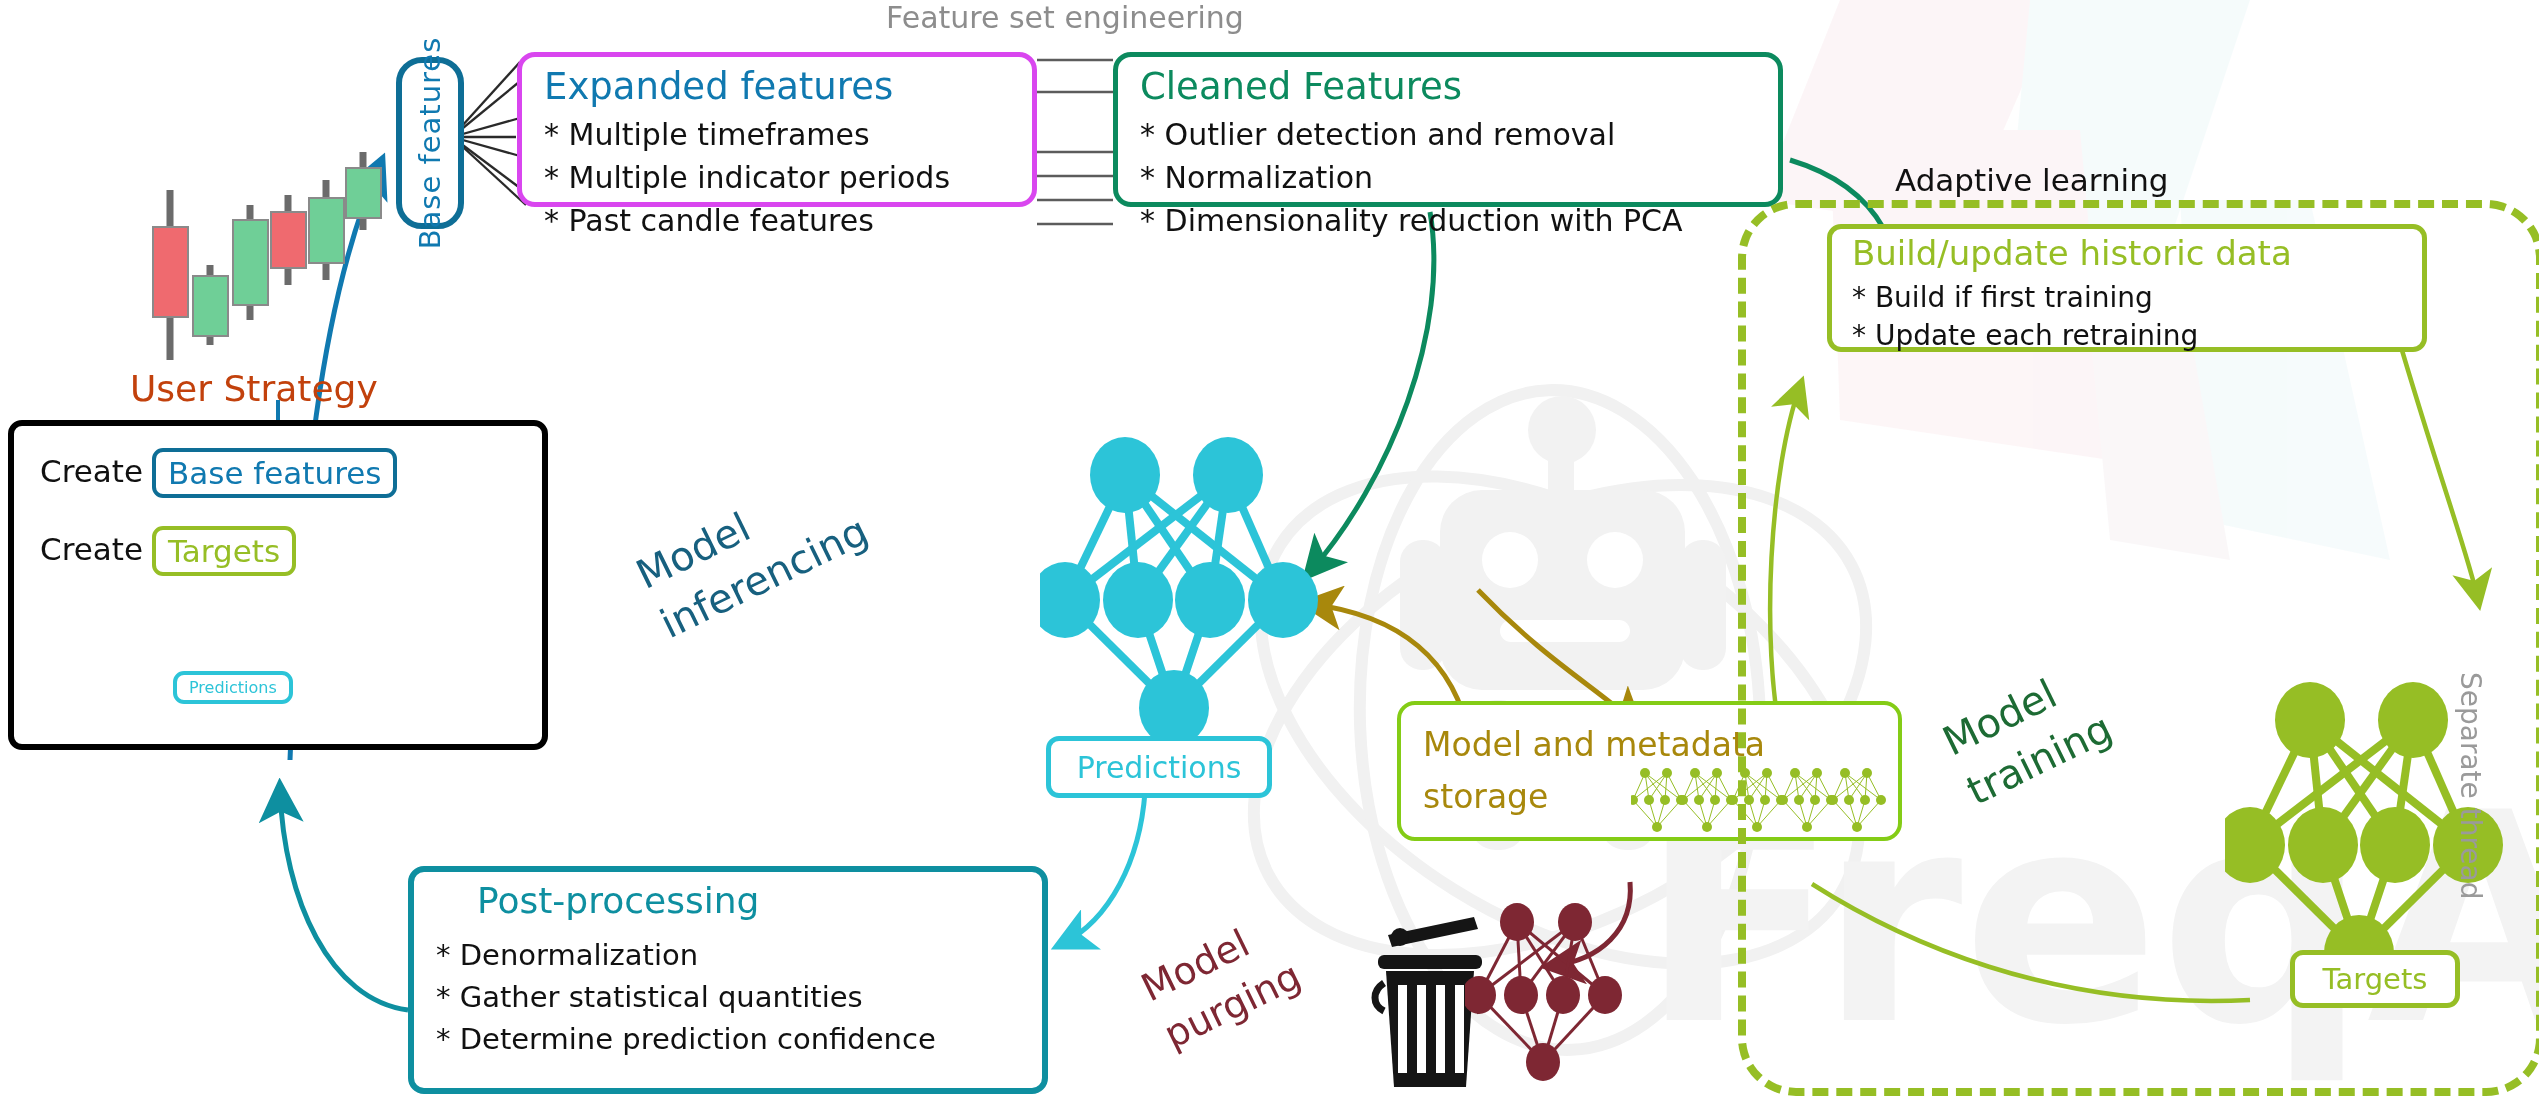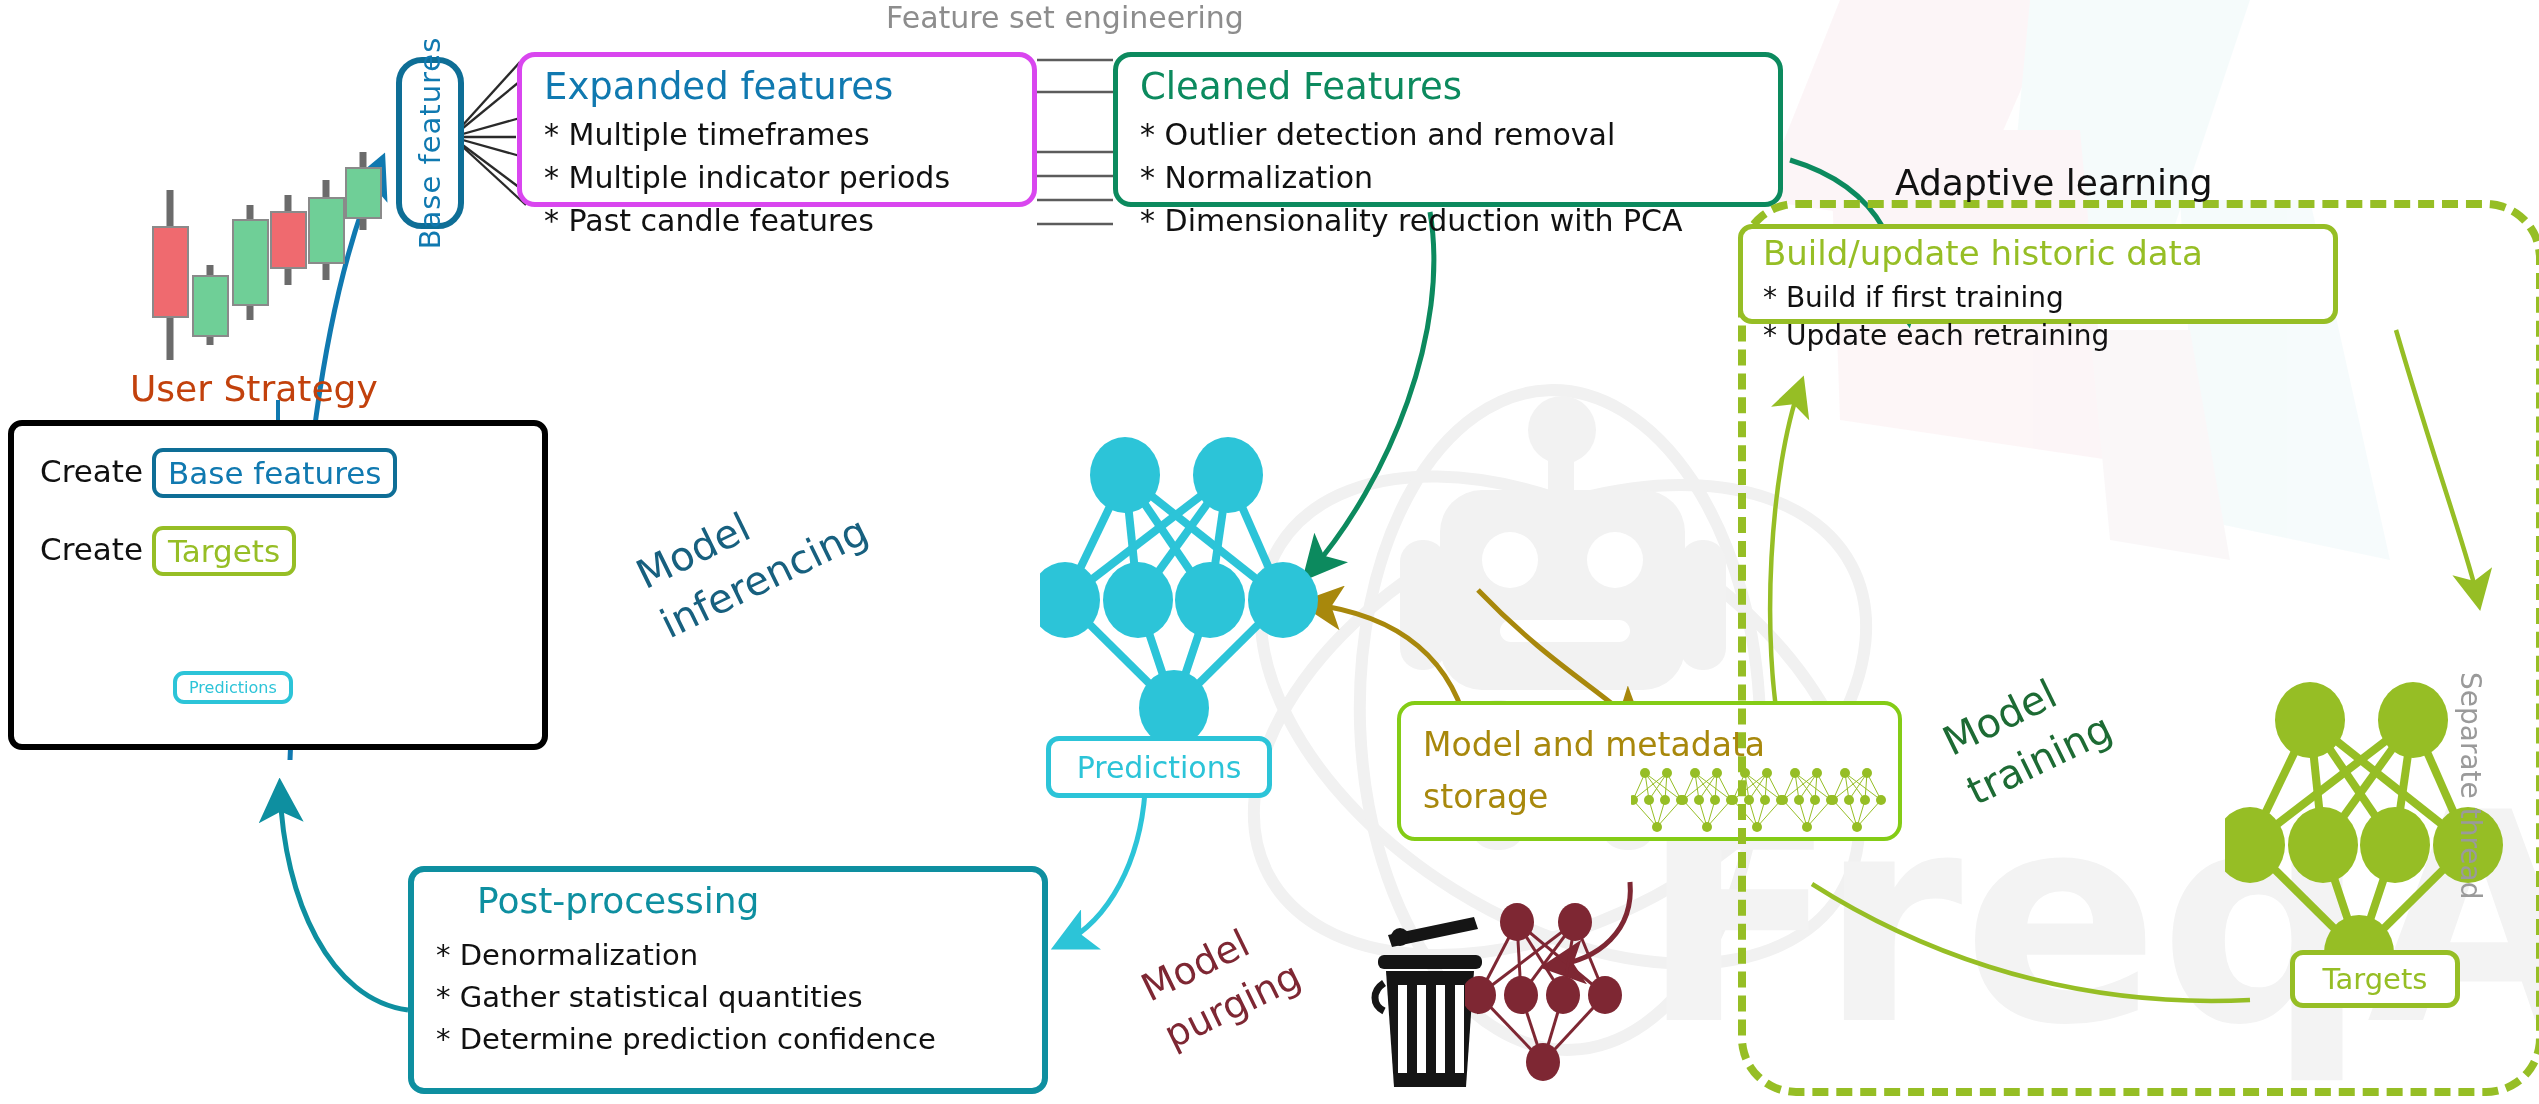--- a/index.html
+++ b/index.html
@@ -51,24 +51,24 @@
   #postproc .bullets{position:absolute;left:22px;top:62px;font-size:29px;line-height:42px;}
   .pred-center{position:absolute;left:1046px;top:736px;width:216px;height:52px;border:5px solid #2CC4D8;border-radius:13px;background:#fff;display:flex;align-items:center;justify-content:center;font-size:30px;color:#2CC4D8;}
 
   
   #storage{left:1397px;top:701px;width:505px;height:140px;border:4px solid #84cc16;border-radius:18px;padding-left:8px;}
   #storage .ttl{position:absolute;left:22px;top:14px;font-size:33px;color:#A8880C;line-height:52px;}
 
   
   #adaptive{position:absolute;left:1738px;top:200px;width:790px;height:880px;
     border:8px dashed #96BE25;border-radius:58px;background:transparent;}
-  #adaptivetitle{position:absolute;left:1895px;top:162px;font-size:36px;color:#111;}
-
-  
-  #historic{left:1738px;top:224px;width:600px;height:100px;border:5px solid #96BE25;border-radius:14px;padding-left:26px;}
+  #adaptivetitle{position:absolute;left:1895px;top:162px;font-size:31px;color:#111;}
+
+  
+  #historic{left:1827px;top:224px;width:600px;height:128px;border:5px solid #96BE25;border-radius:14px;padding-left:26px;}
   #historic .ttl{position:absolute;left:20px;top:4px;font-size:34px;color:#96BE25;}
   #historic .bullets{position:absolute;left:20px;top:50px;font-size:28px;line-height:38px;}
   .tgt-pill{position:absolute;left:2290px;top:950px;width:160px;height:48px;border:5px solid #96BE25;border-radius:13px;background:#fff;display:flex;align-items:center;justify-content:center;font-size:29px;color:#96BE25;}
 
   
   #septhread{position:absolute;left:2487px;top:672px;transform-origin:left top;transform:rotate(90deg);
     font-size:28px;color:#9a9a9a;white-space:nowrap;}
 
   
   #lbl-inferencing{left:640px;top:498px;font-size:40px;color:#17607F;transform:rotate(-26deg);line-height:55px;}

